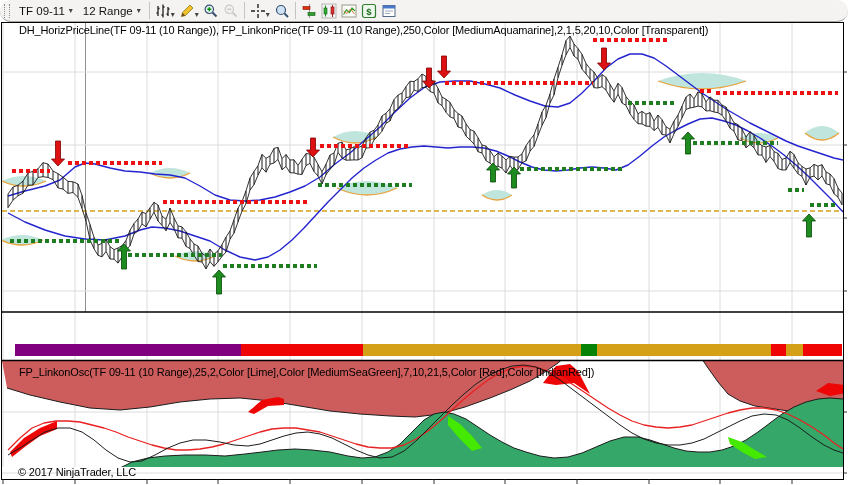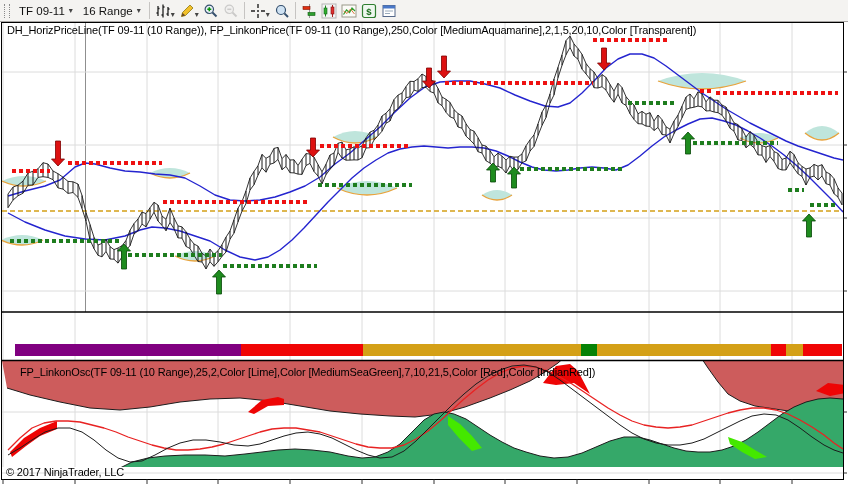--- a/index.html
+++ b/index.html
@@ -1,44 +1,44 @@
 <!DOCTYPE html>
 <html><head>
 <meta charset="utf-8">
 <style>
   html,body{margin:0;padding:0;background:#fff;}
   #app{position:relative;width:848px;height:485px;overflow:hidden;background:#fff;
        font-family:"Liberation Sans",sans-serif;}
   .toolbar{position:absolute;left:0;top:0;width:848px;height:22px;background:#f4f3f1;
        border-bottom:1px solid #a8a6a4;display:flex;align-items:center;padding:0 2px;
-       box-sizing:border-box;z-index:5;}
+       box-sizing:border-box;z-index:5;border-radius:11px;}
   .grip{width:4px;height:14px;border-left:1px dotted #8a8a8a;border-right:1px dotted #8a8a8a;margin:0 4px 0 2px;}
   .tbtn{display:flex;align-items:center;height:20px;padding:0 5px;font-size:11.5px;color:#111;
        background:transparent;border:none;font-family:"Liberation Sans",sans-serif;gap:4px;cursor:default;}
   .caret{font-size:8px;color:#444;line-height:1;}
   .sep{width:1px;height:17px;background:#c6c4c2;margin:0 3px;}
   .ibtn{display:flex;align-items:flex-end;padding:1px 2px;background:transparent;border:none;cursor:default;}
   .ibtn.disabled{opacity:.45;}
   .icon{width:16px;height:16px;display:block;}
   #chart-svg{position:absolute;left:0;top:0;z-index:1;}
-  .plabel{position:absolute;font-size:11px;color:#000;white-space:nowrap;z-index:3;letter-spacing:-0.15px;}
+  .plabel{position:absolute;font-size:11px;color:#000;white-space:nowrap;z-index:3;letter-spacing:-0.15px;margin-left:12px;}
 </style>
 </head>
 <body>
 
 <div id="app">
 
   <div class="toolbar">
     <div class="grip"></div>
     <button class="tbtn">
       <span>TF 09-11</span>
       <span class="caret">▾</span>
     </button>
     <button class="tbtn">
-      <span>16 Range</span>
+      <span>12 Range</span>
       <span class="caret">▾</span>
     </button>
     <span id="tb-items" style="display:flex;align-items:center;">
         <div class="sep"></div>
         <button class="ibtn">
           <span>
             <svg class="icon" viewBox="0 0 16 16">
               <g stroke="#222" stroke-width="1.3" fill="none">
                 <path d="M3 3v10M1.5 10h1.5M3 5.5h1.5"></path>
                 <path d="M8 1.5v13M6.5 12h1.5M8 4h1.5"></path>
@@ -484,15 +484,15 @@
         <line x1="843.5" y1="72" x2="847" y2="72"></line>
         <line x1="843.5" y1="145" x2="847" y2="145"></line>
         <line x1="843.5" y1="218" x2="847" y2="218"></line>
         <line x1="843.5" y1="291" x2="847" y2="291"></line>
         <line x1="843.5" y1="412" x2="847" y2="412"></line>
         <line x1="843.5" y1="473" x2="847" y2="473"></line>
       </g>
     </svg>
 
   <div class="plabel" style="left:7px;top:24px;">DH_HorizPriceLine(TF 09-11 (10 Range)), FP_LinkonPrice(TF 09-11 (10 Range),250,Color [MediumAquamarine],2,1,5,20,10,Color [Transparent])</div>
-  <div class="plabel" style="left:20px;top:366px;">FP_LinkonOsc(TF 09-11 (10 Range),25,2,Color [Lime],Color [MediumSeaGreen],7,10,21,5,Color [Red],Color [IndianRed])</div>
+  <div class="plabel" style="left:7px;top:366px;">FP_LinkonOsc(TF 09-11 (10 Range),25,2,Color [Lime],Color [MediumSeaGreen],7,10,21,5,Color [Red],Color [IndianRed])</div>
   <div class="plabel" style="left:6px;top:466px;">© 2017 NinjaTrader, LLC</div>
 </div>
 
 </body></html>

